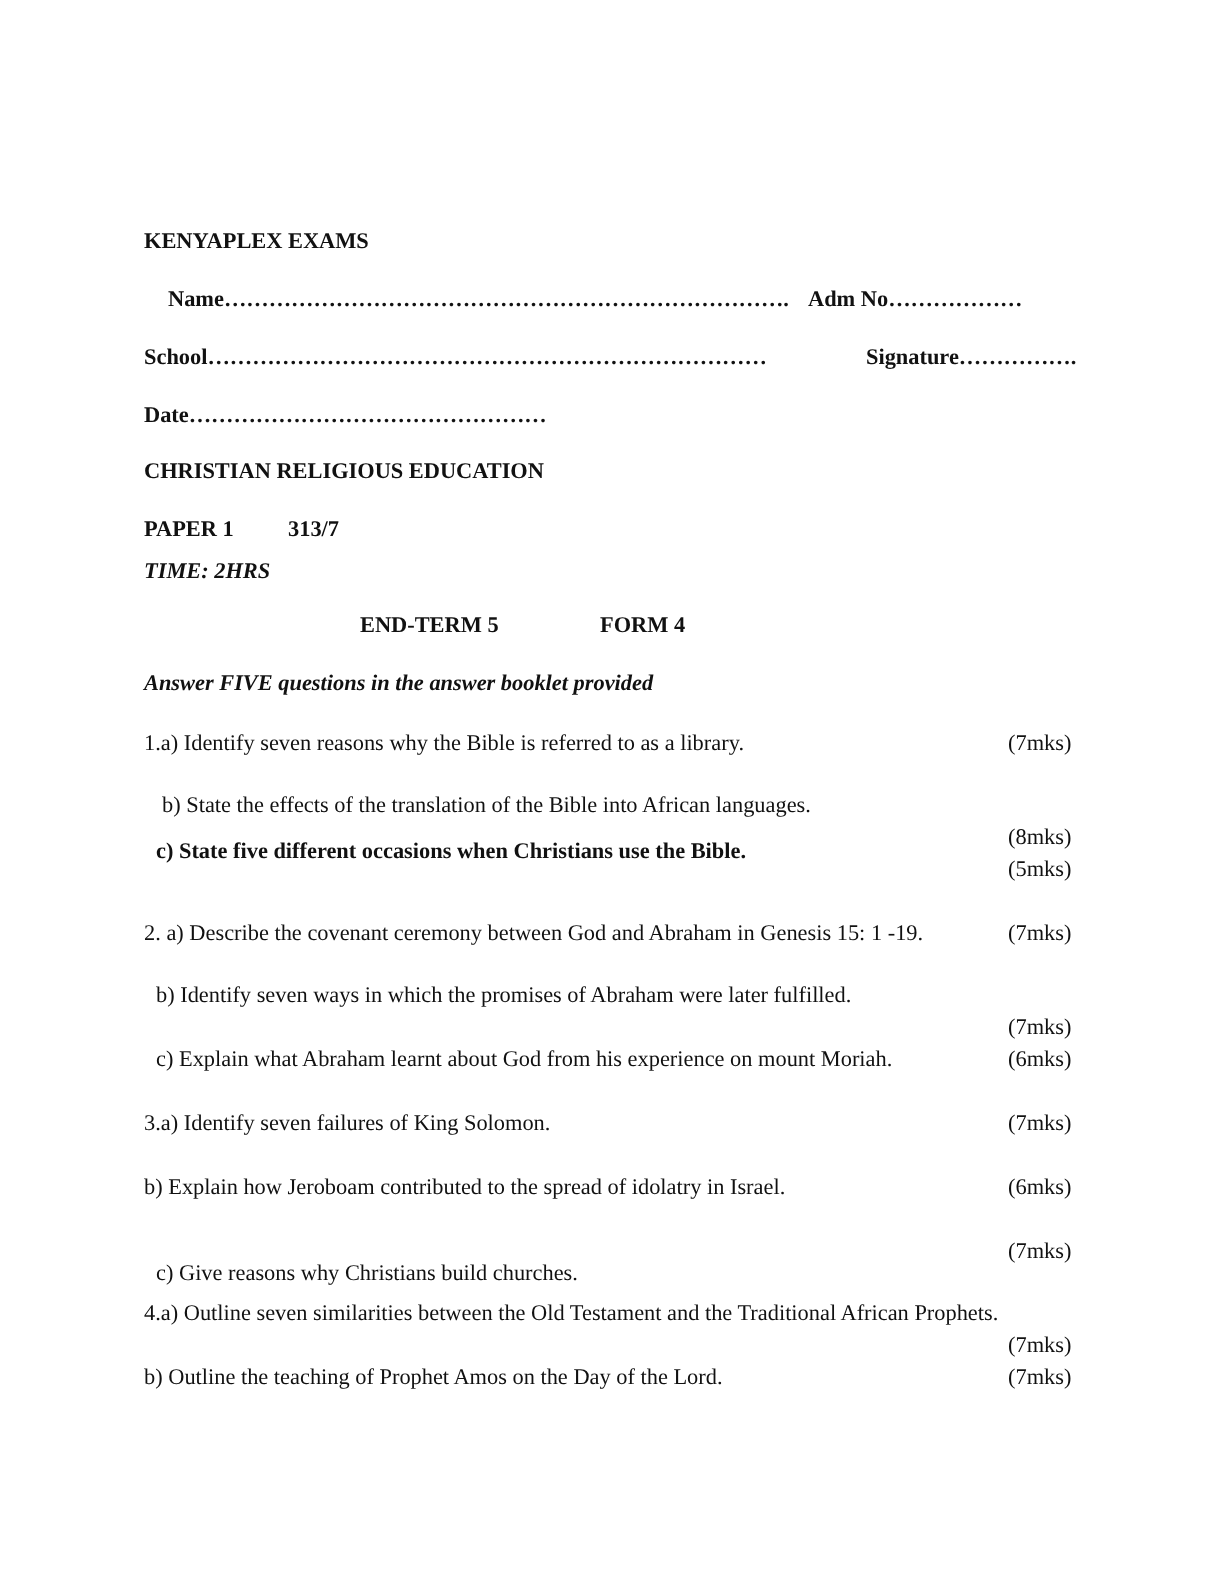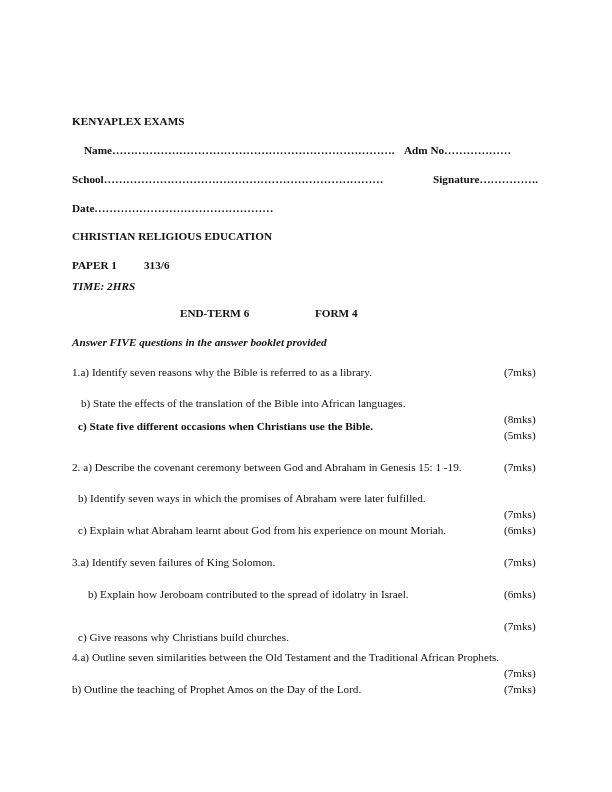--- a/index.html
+++ b/index.html
@@ -20,26 +20,26 @@
   <div class="ln b" style="left:404px;top:144px;">Adm No………………</div>
 
   <div class="ln b" style="left:72px;top:173px;">School…………………………………………………………………</div>
   <div class="ln b" style="left:405px;top:173px;margin-left:28px;">Signature…………….</div>
 
   <div class="ln b" style="left:72px;top:202px;">Date…………………………………………</div>
 
   <div class="ln b" style="left:72px;top:230px;">CHRISTIAN RELIGIOUS EDUCATION</div>
 
   <div class="ln b" style="left:72px;top:259px;">PAPER 1</div>
-  <div class="ln b" style="left:144px;top:259px;">313/6</div>
+  <div class="ln b" style="left:144px;top:259px;">313/7</div>
 
   <div class="ln b" style="left:72px;top:280px;font-style:italic;">TIME: 2HRS</div>
 
-  <div class="ln b" style="left:180px;top:307px;">END-TERM 6</div>
-  <div class="ln b" style="left:300px;top:307px;margin-left:15px;">FORM 4</div>
+  <div class="ln b" style="left:180px;top:307px;">END-TERM 5</div>
+  <div class="ln b" style="left:300px;top:307px;">FORM 4</div>
 
   <div class="ln bi" style="left:72px;top:336px;">Answer FIVE questions in the answer booklet provided</div>
 
   <div class="ln" style="left:72px;top:366px;">1.a)  Identify seven reasons why the Bible is referred to as a library.</div>
   <div class="mk" style="top:366px;">(7mks)</div>
 
   <div class="ln" style="left:81px;top:397px;">b) State the effects of the translation of the Bible into African languages.</div>
   <div class="mk" style="top:413px;">(8mks)</div>
 
   <div class="ln" style="left:78px;top:420px;font-weight:bold;">c) State five different occasions when Christians use the Bible.</div>
@@ -50,21 +50,21 @@
 
   <div class="ln" style="left:78px;top:492px;">b) Identify seven ways in which the promises of Abraham were later fulfilled.</div>
   <div class="mk" style="top:508px;">(7mks)</div>
 
   <div class="ln" style="left:78px;top:524px;">c) Explain what Abraham learnt about God from his experience on mount Moriah.</div>
   <div class="mk" style="top:524px;">(6mks)</div>
 
   <div class="ln" style="left:72px;top:556px;">3.a)  Identify seven failures of King Solomon.</div>
   <div class="mk" style="top:556px;">(7mks)</div>
 
-  <div class="ln" style="left:88px;top:588px;">b) Explain how Jeroboam contributed to the spread of idolatry in Israel.</div>
+  <div class="ln" style="left:72px;top:588px;">b) Explain how Jeroboam contributed to the spread of idolatry in Israel.</div>
   <div class="mk" style="top:588px;">(6mks)</div>
 
   <div class="ln" style="left:78px;top:620px;margin-top:11px;">c)  Give reasons why Christians build churches.</div>
   <div class="mk" style="top:620px;">(7mks)</div>
 
   <div class="ln" style="left:72px;top:651px;">4.a)  Outline seven similarities between the Old Testament and the Traditional African Prophets.</div>
   <div class="mk" style="top:667px;">(7mks)</div>
 
   <div class="ln" style="left:72px;top:683px;">b)  Outline the teaching of Prophet Amos on the Day of the Lord.</div>
   <div class="mk" style="top:683px;">(7mks)</div>

